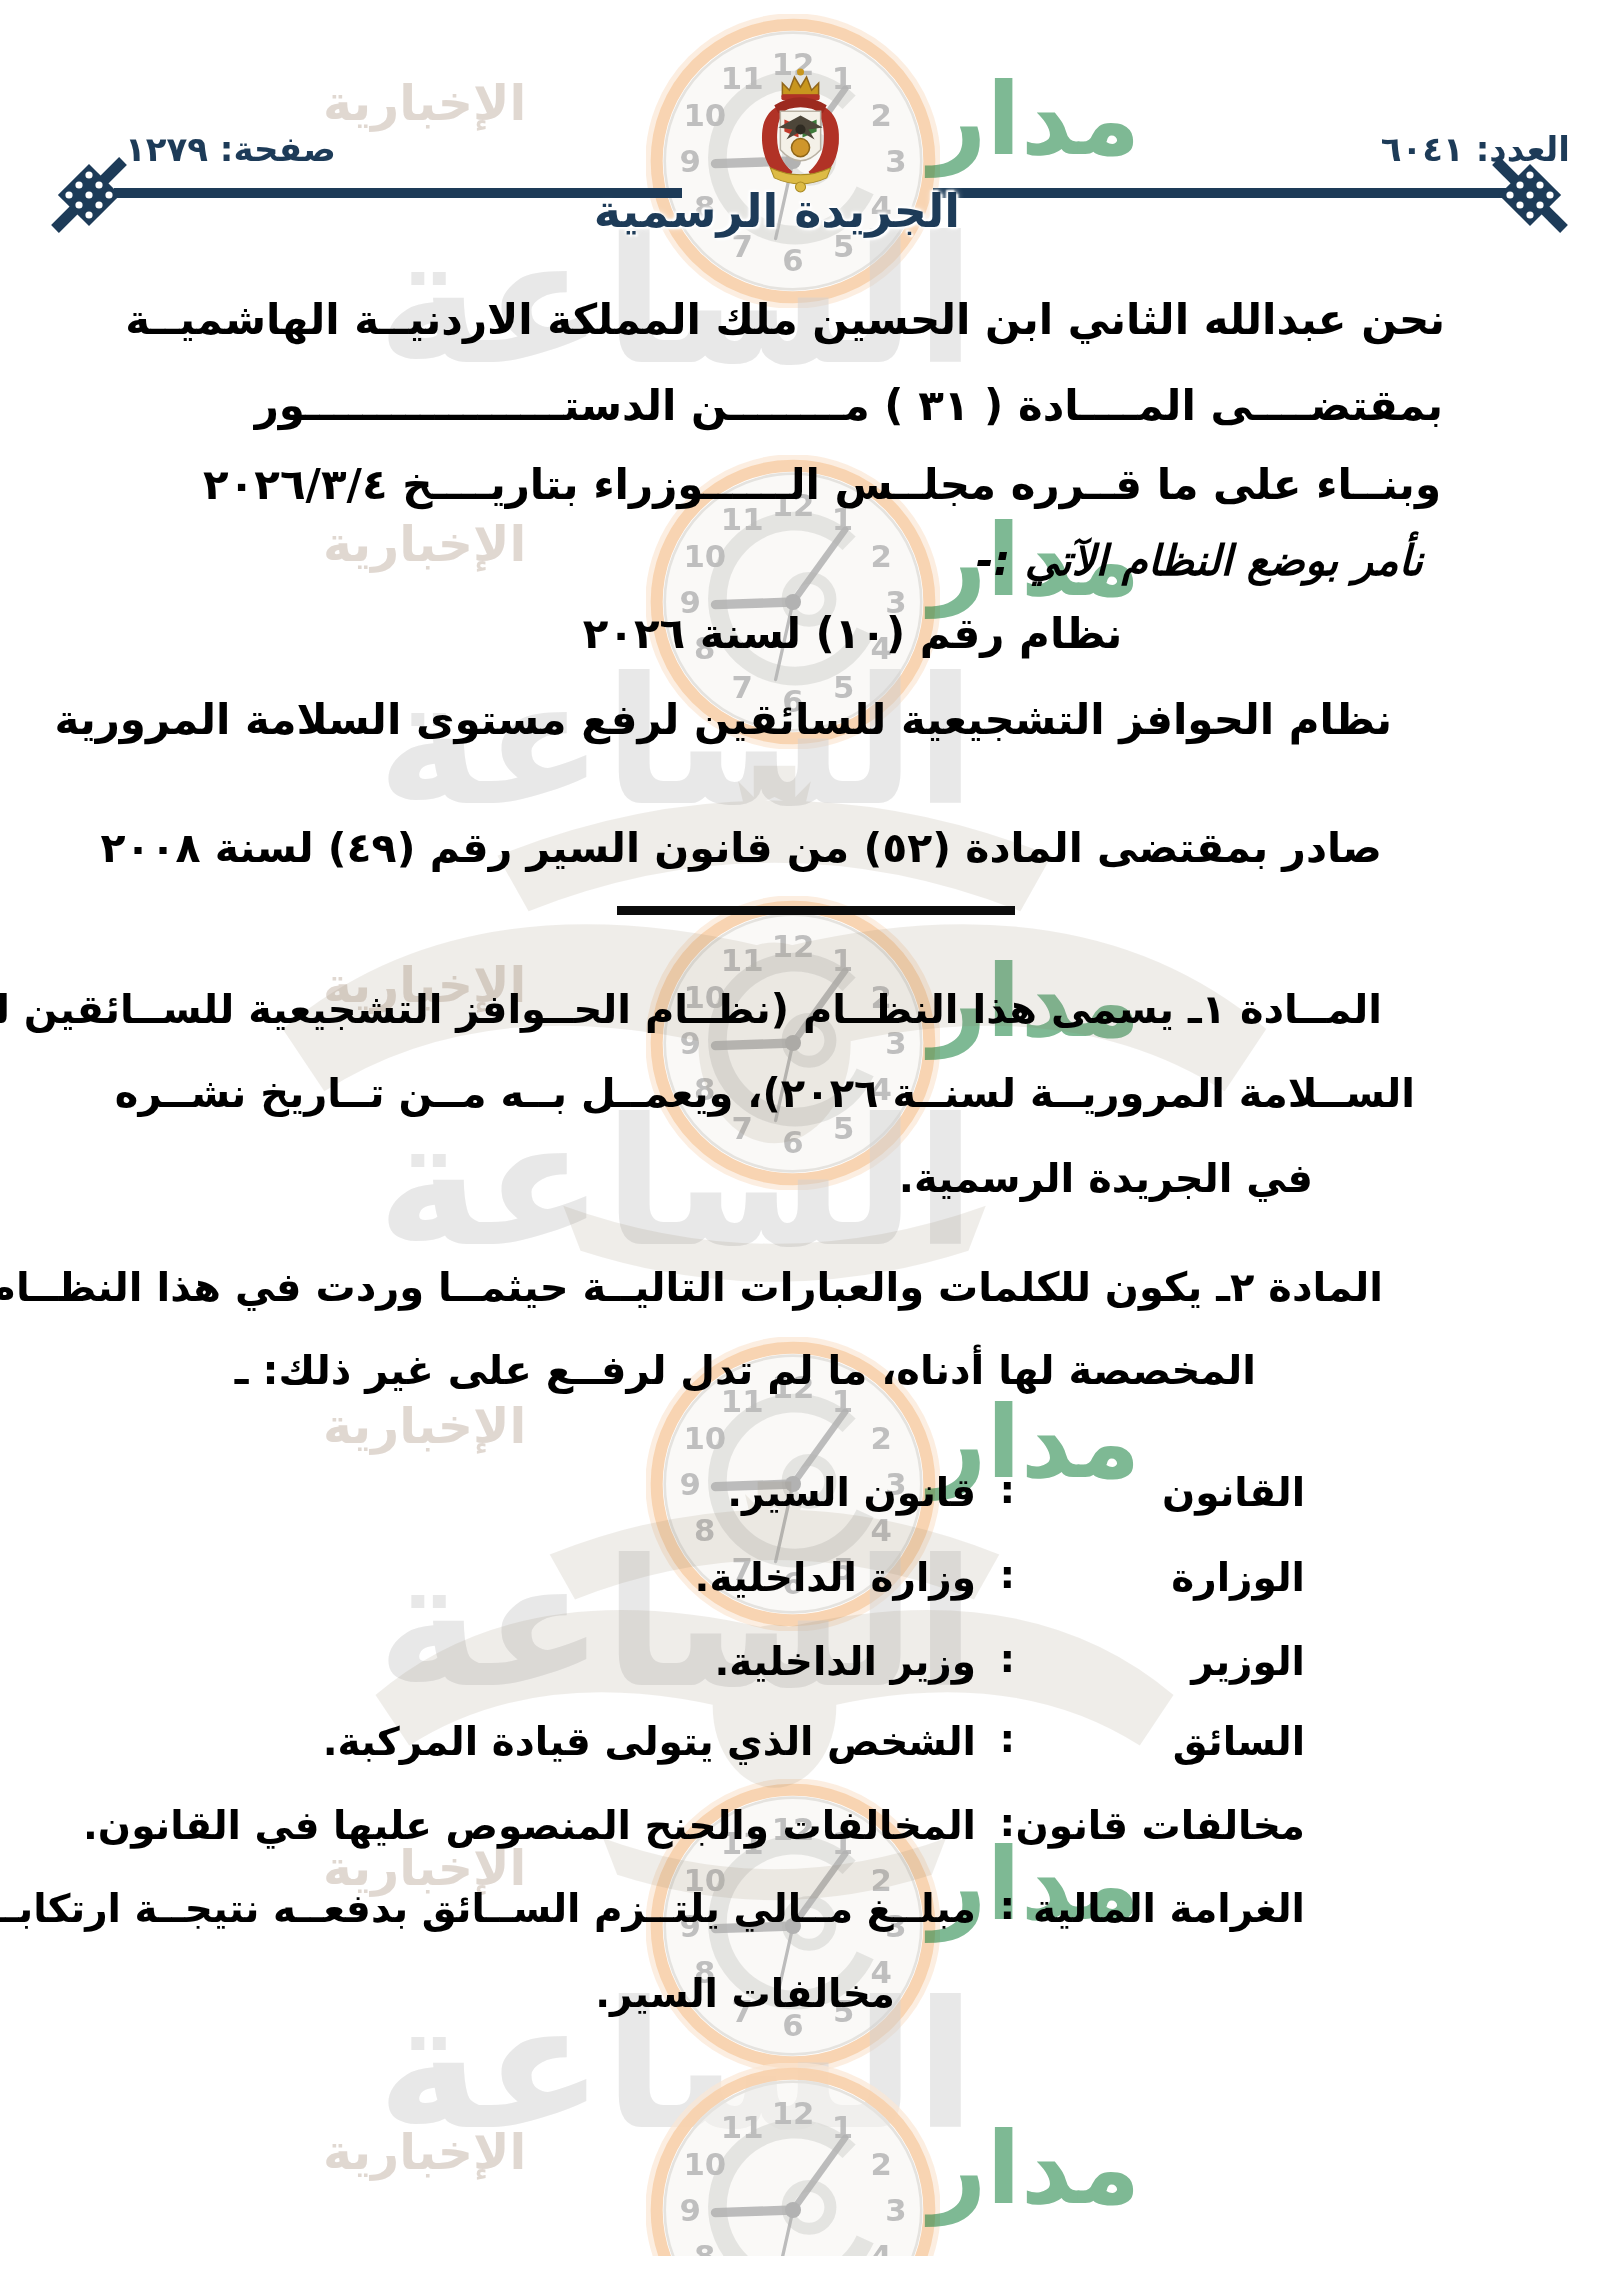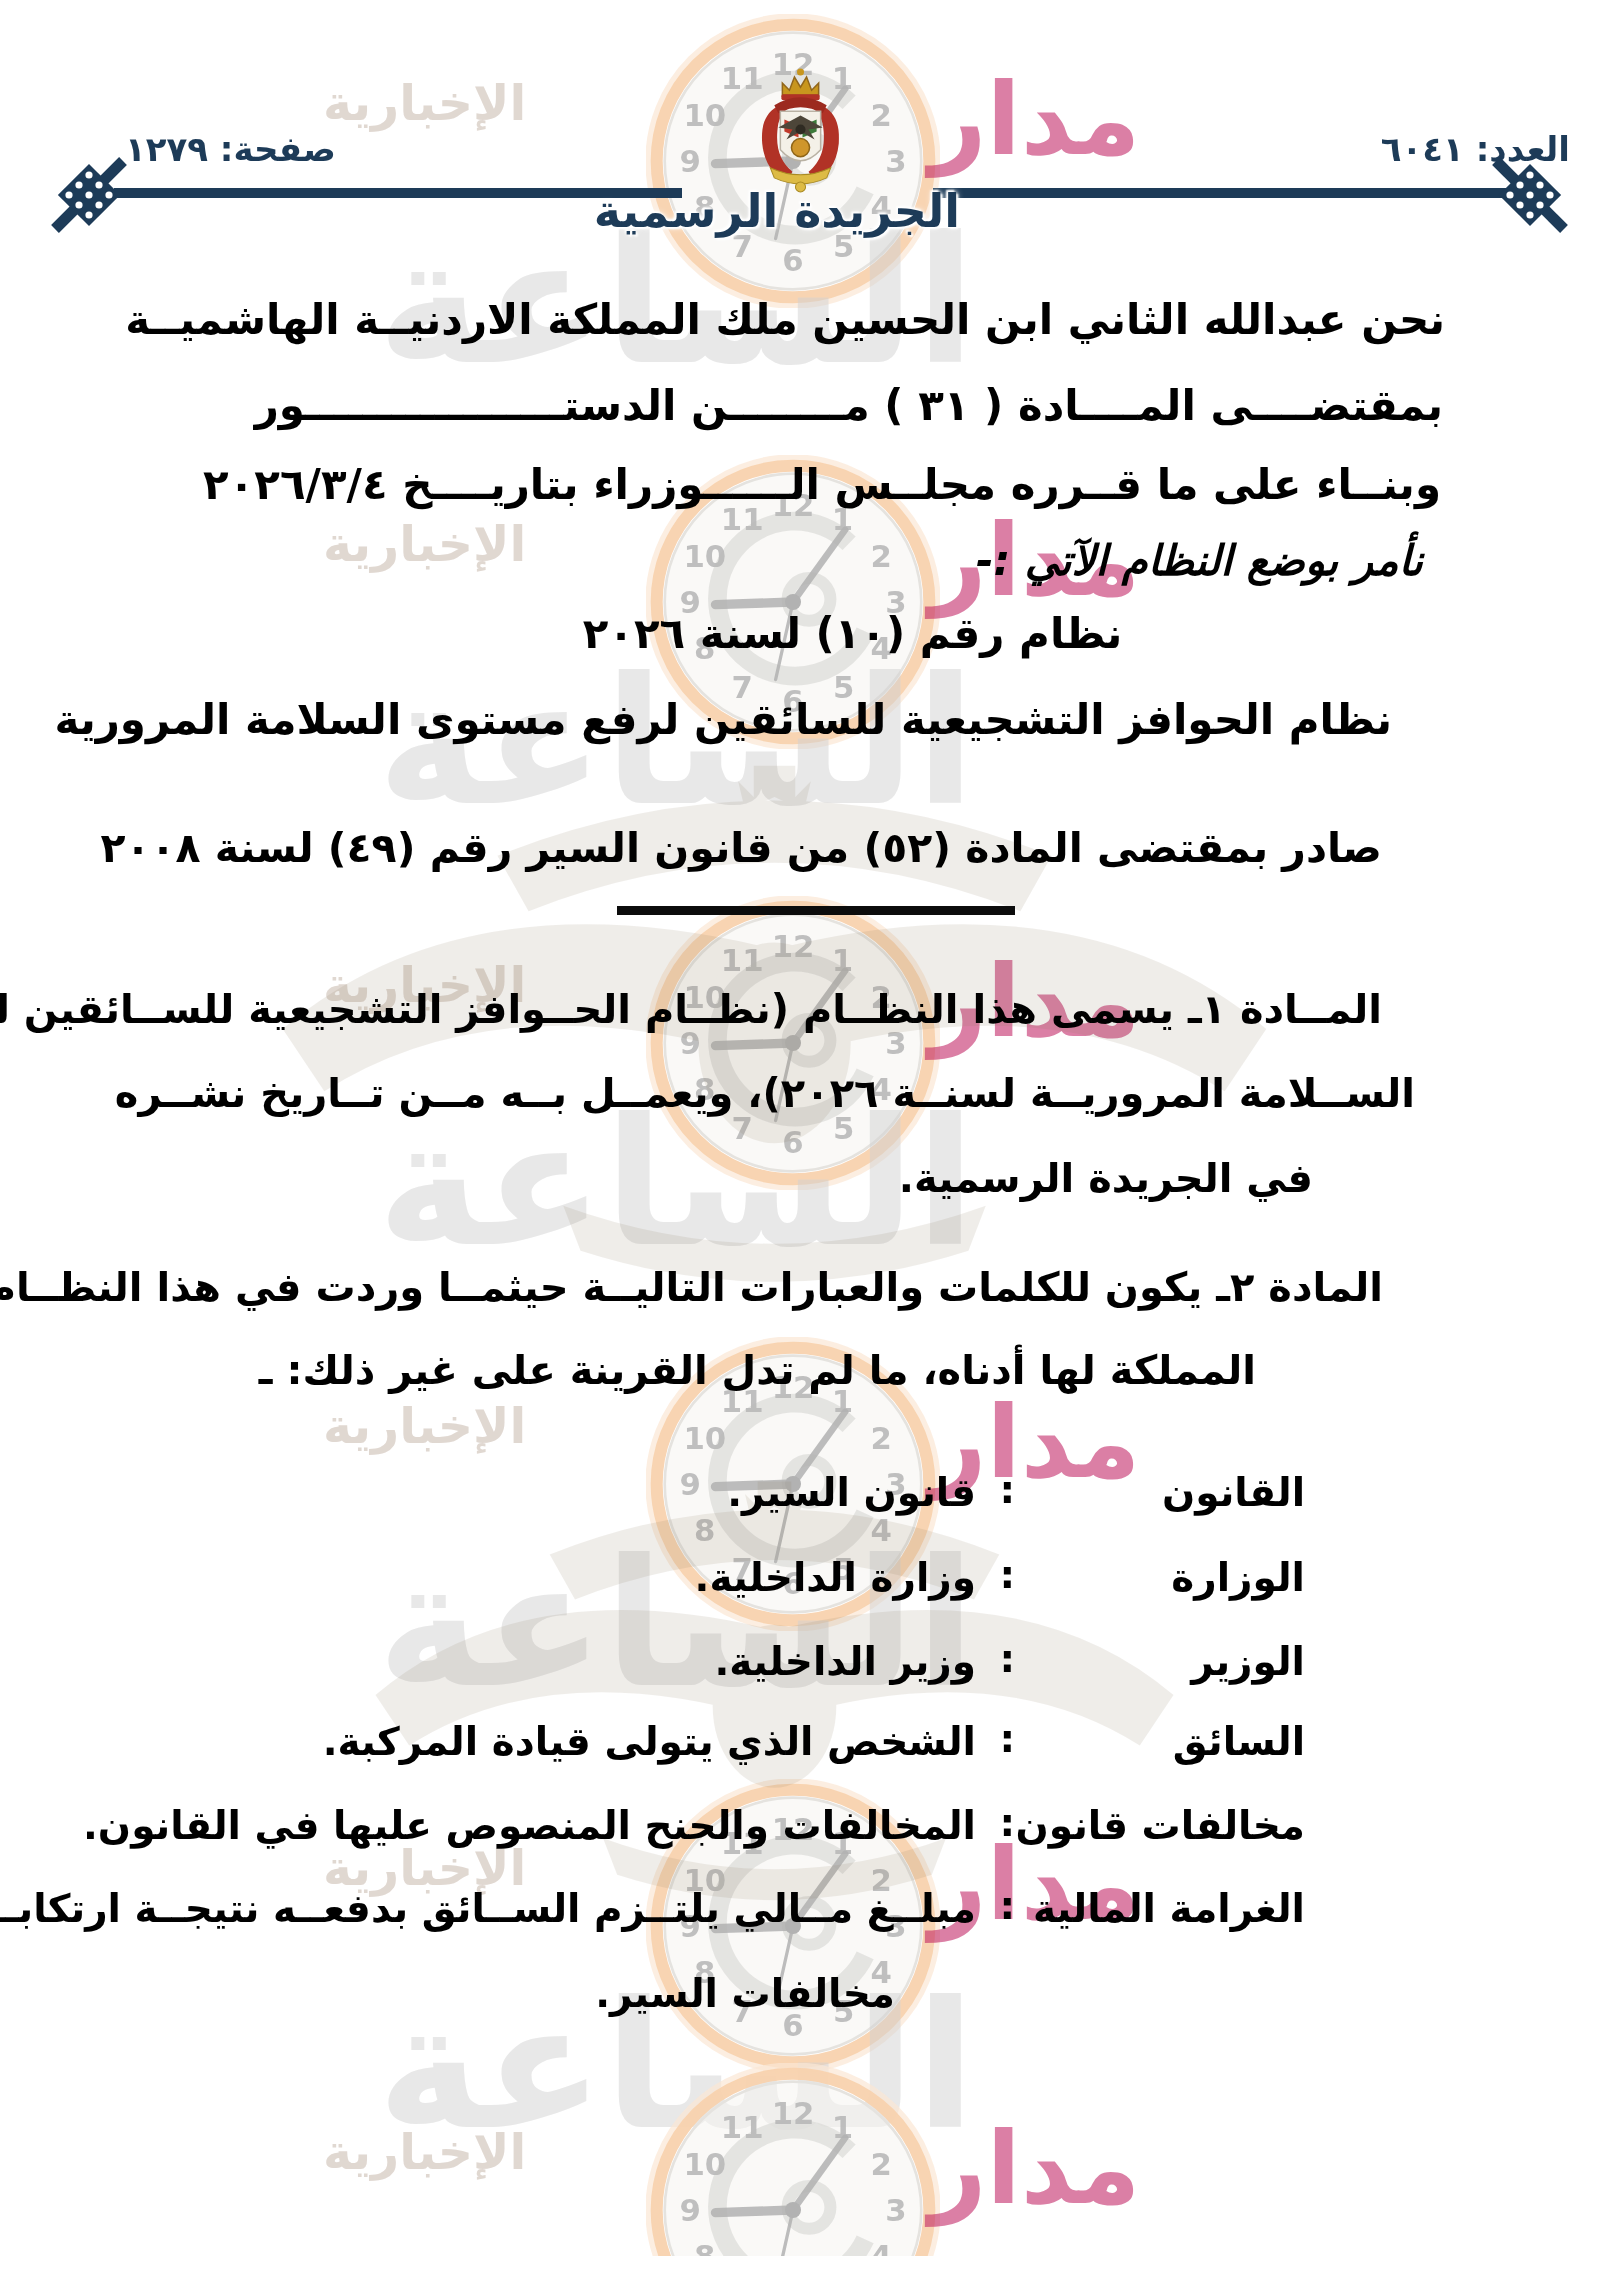--- a/index.html
+++ b/index.html
@@ -2,21 +2,21 @@
 <html lang="ar" dir="rtl"><head>
 <meta charset="utf-8">
 <style>
   html,body{margin:0;padding:0;background:#ffffff;}
   .page{position:relative;width:1621px;height:2256px;background:#ffffff;overflow:hidden;
         direction:rtl;font-family:"DejaVu Sans",sans-serif;font-weight:bold;}
   
   .wm-tile{position:absolute;left:323px;width:745px;height:470px;z-index:0;pointer-events:none;}
   .wm-sub{position:absolute;left:0;top:90px;font-size:49px;color:#cdbfb4;opacity:.6;white-space:nowrap;}
   .wm-clock{position:absolute;left:323px;top:29px;width:294px;height:294px;}
-  .wm-small{position:absolute;left:606px;top:76px;font-size:100px;color:#be185d;opacity:.55;white-space:nowrap;}
+  .wm-small{position:absolute;left:606px;top:76px;font-size:100px;color:#15803d;opacity:.55;white-space:nowrap;}
   .wm-large{position:absolute;left:54px;top:214px;font-size:176px;color:#d2d2d2;opacity:.5;white-space:nowrap;letter-spacing:-3.9px;}
   .wm-coa{position:absolute;z-index:1;opacity:.13;pointer-events:none;}
   
   .hdr-label{position:absolute;top:129px;font-size:34px;color:#1d3b58;z-index:3;white-space:nowrap;}
   #issue{right:51px;} #pageno{left:125px;}
   .rule{position:absolute;top:188px;height:9.8px;background:#1d3b58;z-index:3;}
   #rule-left{left:114px;width:568px;} #rule-right{left:933px;width:578px;}
   .knot{position:absolute;top:155px;width:80px;height:80px;z-index:3;}
   #knot-left{left:49px;} #knot-right{left:1490px;}
   #emblem{position:absolute;left:738px;top:65px;width:125px;height:133px;z-index:3;}
@@ -209,21 +209,21 @@
   <div id="t1" class="t sz43">نظام رقم (١٠) لسنة ٢٠٢٦</div>
   <div id="t2" class="t sz43">نظام الحوافز التشجيعية للسائقين لرفع مستوى السلامة المرورية</div>
   <div id="t3" class="t sz42">صادر بمقتضى المادة (٥٢) من قانون السير رقم (٤٩) لسنة ٢٠٠٨</div>
   <div id="divider"></div>
 
   <div id="a1l1" class="t sz41">المــادة ١ـ يسمى هذا النظــام (نظــام الحــوافز التشجيعية للســائقين لرفــع مستوى</div>
   <div id="a1l2" class="t sz41">الســلامة المروريــة لسنــة ٢٠٢٦)، ويعمــل بــه مــن تــاريخ نشــره</div>
   <div id="a1l3" class="t sz41">في الجريدة الرسمية.</div>
 
   <div id="a2l1" class="t sz41">المادة ٢ـ يكون للكلمات والعبارات التاليــة حيثمــا وردت في هذا النظــام، المعــاني</div>
-  <div id="a2l2" class="t sz41">المملكة لها أدناه، ما لم تدل القرينة على غير ذلك: ـ</div>
+  <div id="a2l2" class="t sz41">المخصصة لها أدناه، ما لم تدل لرفــع على غير ذلك: ـ</div>
 
   <div class="def-row" style="top:1470px">
     <span class="term">القانون</span>
     <span class="colon">:</span>
     <span class="defv">قانون السير.</span>
   </div>
   <div class="def-row" style="top:1555px">
     <span class="term">الوزارة</span>
     <span class="colon">:</span>
     <span class="defv">وزارة الداخلية.</span>

